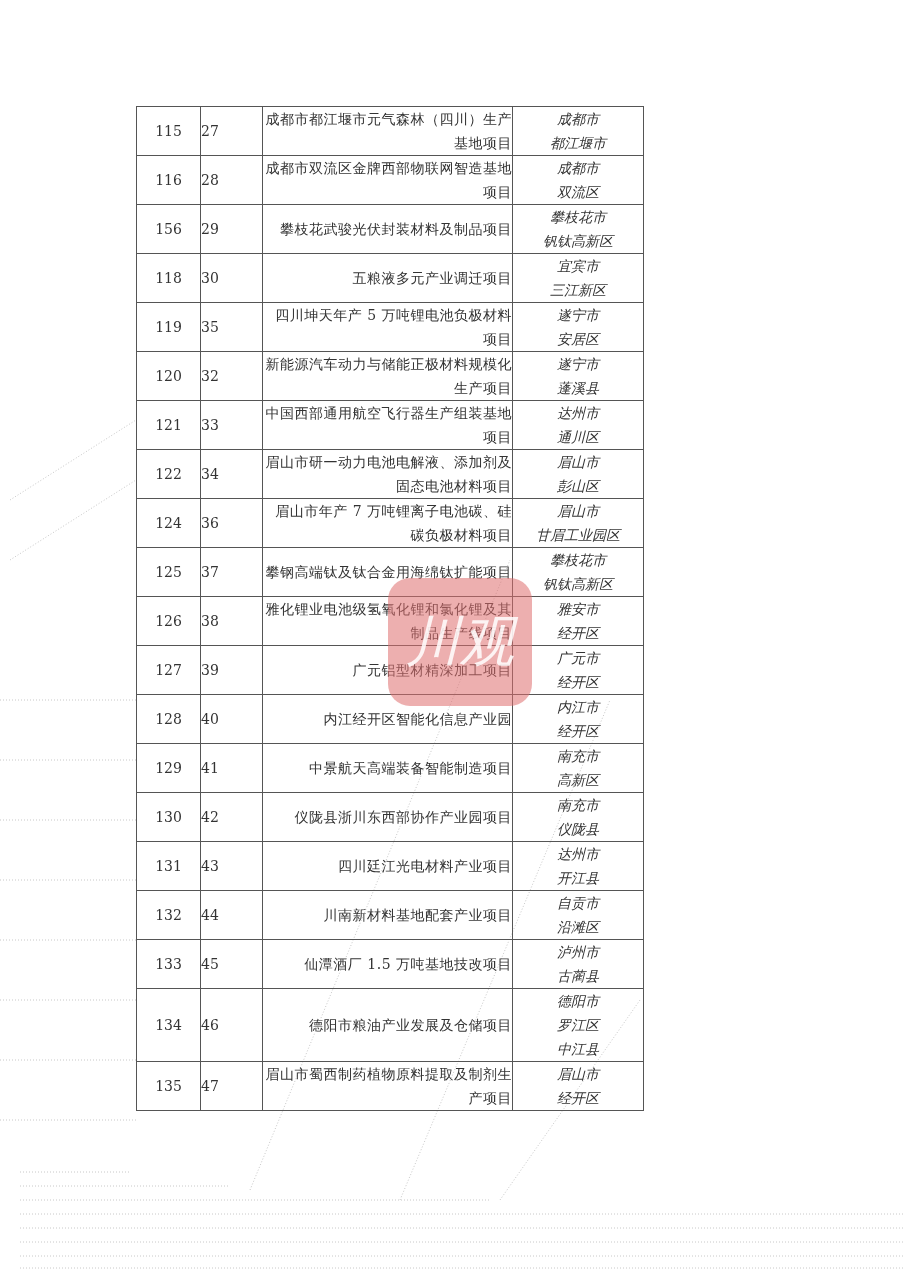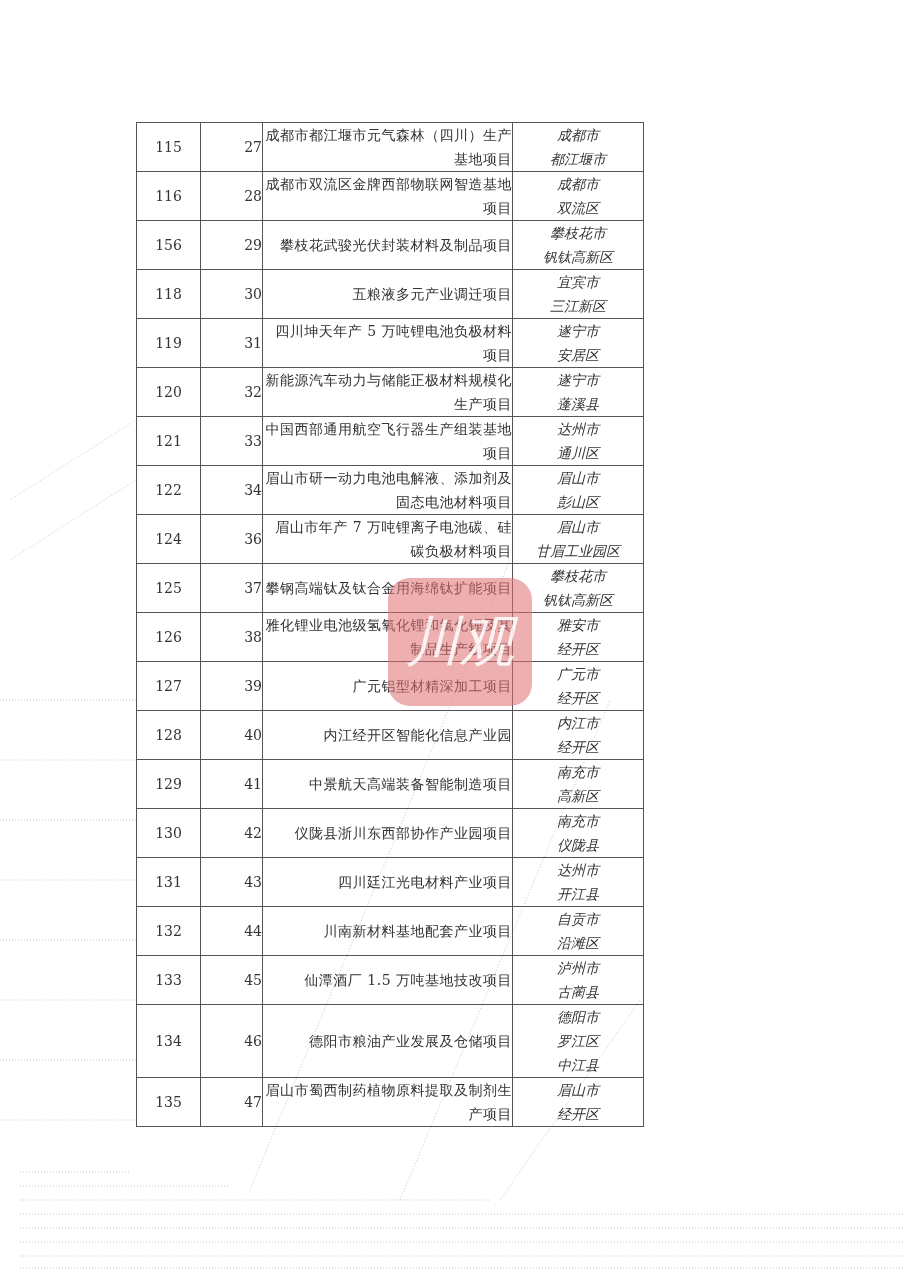--- a/index.html
+++ b/index.html
@@ -3,29 +3,29 @@
 <meta charset="utf-8">
 <style>
   html, body { margin: 0; padding: 0; }
   body {
     width: 904px; height: 1279px; background: #ffffff; position: relative; overflow: hidden;
     font-family: "DejaVu Serif", "Liberation Serif", serif; color: #333333;
   }
   .page { position: absolute; left: 0; top: 0; width: 904px; height: 1279px; }
   .dotted-lines { position: absolute; left: 0; top: 0; width: 904px; height: 1279px; pointer-events: none; }
   table.projects {
-    position: absolute; left: 136px; top: 122px;
+    position: absolute; left: 136px; top: 106px;
     border-collapse: collapse; table-layout: fixed; width: 508px;
     background: transparent;
   }
   table.projects td {
     border: 1px solid #555555; padding: 0; font-size: 14px; line-height: 24px; vertical-align: middle;
   }
   td.c-total { width: 63px; text-align: center; }
-  td.c-idx { width: 61px; text-align: right; }
+  td.c-idx { width: 61px; text-align: left; }
   td.c-name { width: 249px; text-align: right; padding-left: 2px; letter-spacing: 0.5px; }
   td.c-loc { width: 130px; text-align: center; }
   td.c-loc span { display: block; font-style: italic; }
   tr.r2 td { height: 48px; }
   tr.r3 td { height: 72px; }
   .watermark {
     position: absolute; left: 388px; top: 578px; width: 144px; height: 128px;
     background: rgba(222, 110, 110, 0.55); border-radius: 22px;
     display: flex; align-items: center; justify-content: center;
     color: rgba(255,255,255,0.85); font-size: 54px; font-family: "DejaVu Sans", sans-serif; font-style: italic;
@@ -95,21 +95,21 @@
         <td class="c-total">118</td>
         <td class="c-idx">30</td>
         <td class="c-name">五粮液多元产业调迁项目</td>
         <td class="c-loc">
             <span>宜宾市</span>
             <span>三江新区</span>
           </td>
       </tr>
       <tr class="r2">
         <td class="c-total">119</td>
-        <td class="c-idx">31</td>
+        <td class="c-idx">35</td>
         <td class="c-name">四川坤天年产 5 万吨锂电池负极材料项目</td>
         <td class="c-loc">
             <span>遂宁市</span>
             <span>安居区</span>
           </td>
       </tr>
       <tr class="r2">
         <td class="c-total">120</td>
         <td class="c-idx">32</td>
         <td class="c-name">新能源汽车动力与储能正极材料规模化生产项目</td>

